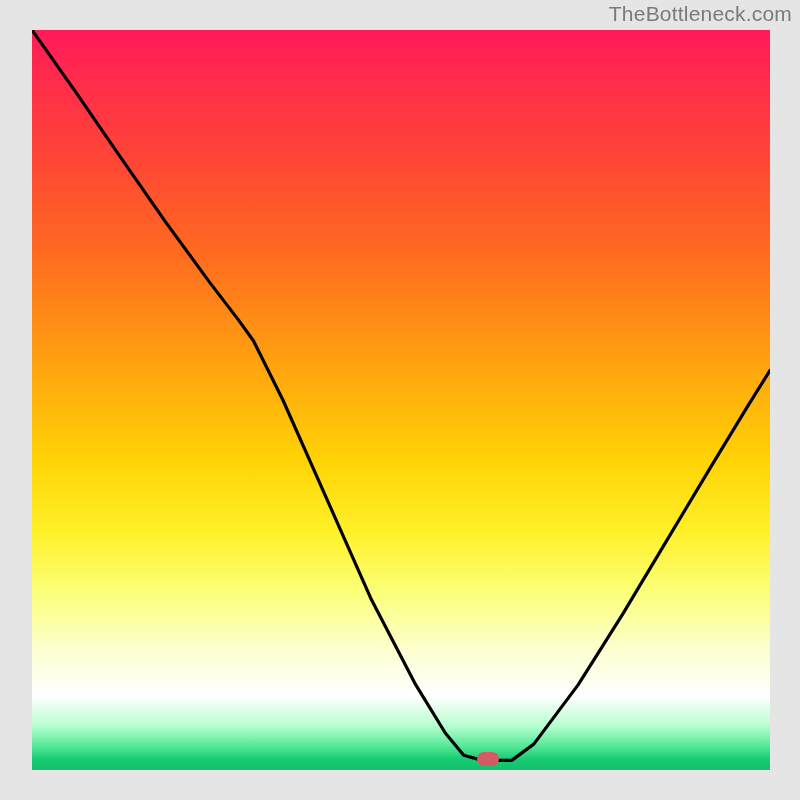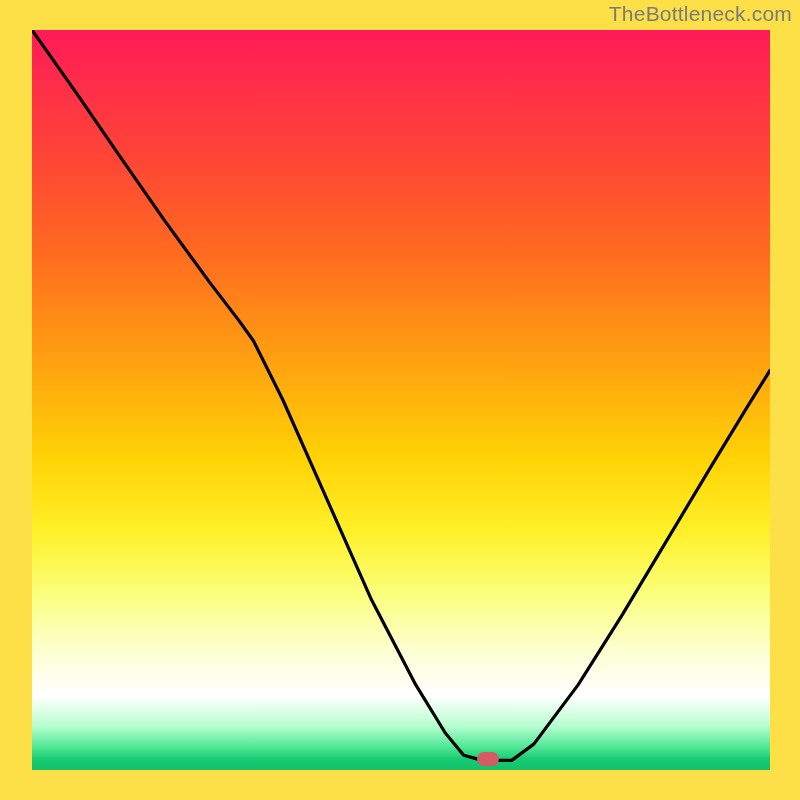--- a/index.html
+++ b/index.html
@@ -8,21 +8,21 @@
     width: 800px;
     height: 800px;
     background: #000;
     overflow: hidden;
     font-family: Arial, Helvetica, sans-serif;
   }
   .frame {
     position: relative;
     width: 800px;
     height: 800px;
-    background: #fde047;
+    background: #e5e5e5;
   }
   .watermark {
     position: absolute;
     top: 2px;
     right: 8px;
     color: #7a7a7a;
     font-size: 21px;
     font-weight: 500;
     letter-spacing: 0.2px;
     z-index: 10;

